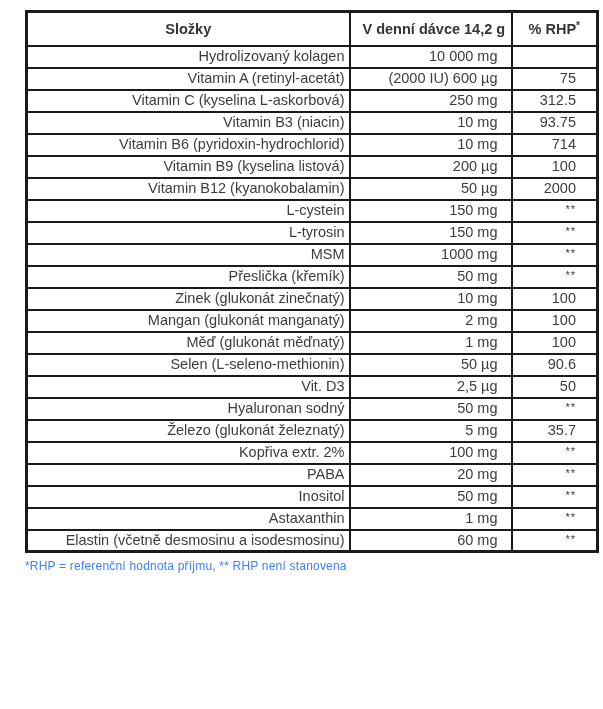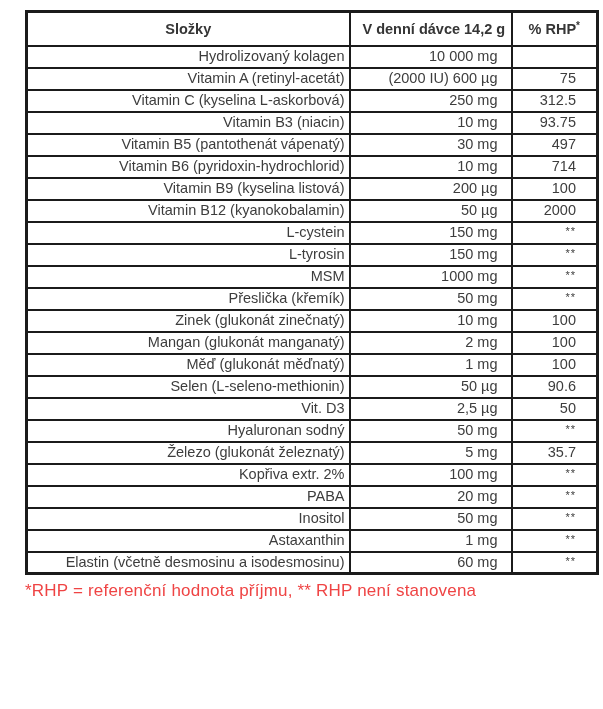--- a/index.html
+++ b/index.html
@@ -55,22 +55,22 @@
   td.col-rhp.stars {
     font-size: 11px;
     letter-spacing: 1px;
     vertical-align: top;
     line-height: 11px;
     padding-top: 3px;
     color: #3d3d3d;
   }
   .footnote {
     margin: 6px 0 0 25px;
-    font-size: 17px;
-    color: #ef4444;
+    font-size: 12px;
+    color: #3b82f6;
     letter-spacing: 0.2px;
   }
 </style>
 </head>
 <body>
 
 <div class="page">
   <table class="facts">
     <colgroup>
       <col style="width: 323px;">
@@ -99,25 +99,20 @@
           <td class="col-name">Vitamin C (kyselina L-askorbová)</td>
           <td class="col-dose">250 mg</td>
           <td class="col-rhp">312.5</td>
         </tr>
         <tr>
           <td class="col-name">Vitamin B3 (niacin)</td>
           <td class="col-dose">10 mg</td>
           <td class="col-rhp">93.75</td>
         </tr>
         <tr>
-          <td class="col-name">Vitamin B5 (pantothenát vápenatý)</td>
-          <td class="col-dose">30 mg</td>
-          <td class="col-rhp">497</td>
-        </tr>
-        <tr>
           <td class="col-name">Vitamin B6 (pyridoxin-hydrochlorid)</td>
           <td class="col-dose">10 mg</td>
           <td class="col-rhp">714</td>
         </tr>
         <tr>
           <td class="col-name">Vitamin B9 (kyselina listová)</td>
           <td class="col-dose">200 µg</td>
           <td class="col-rhp">100</td>
         </tr>
         <tr>

